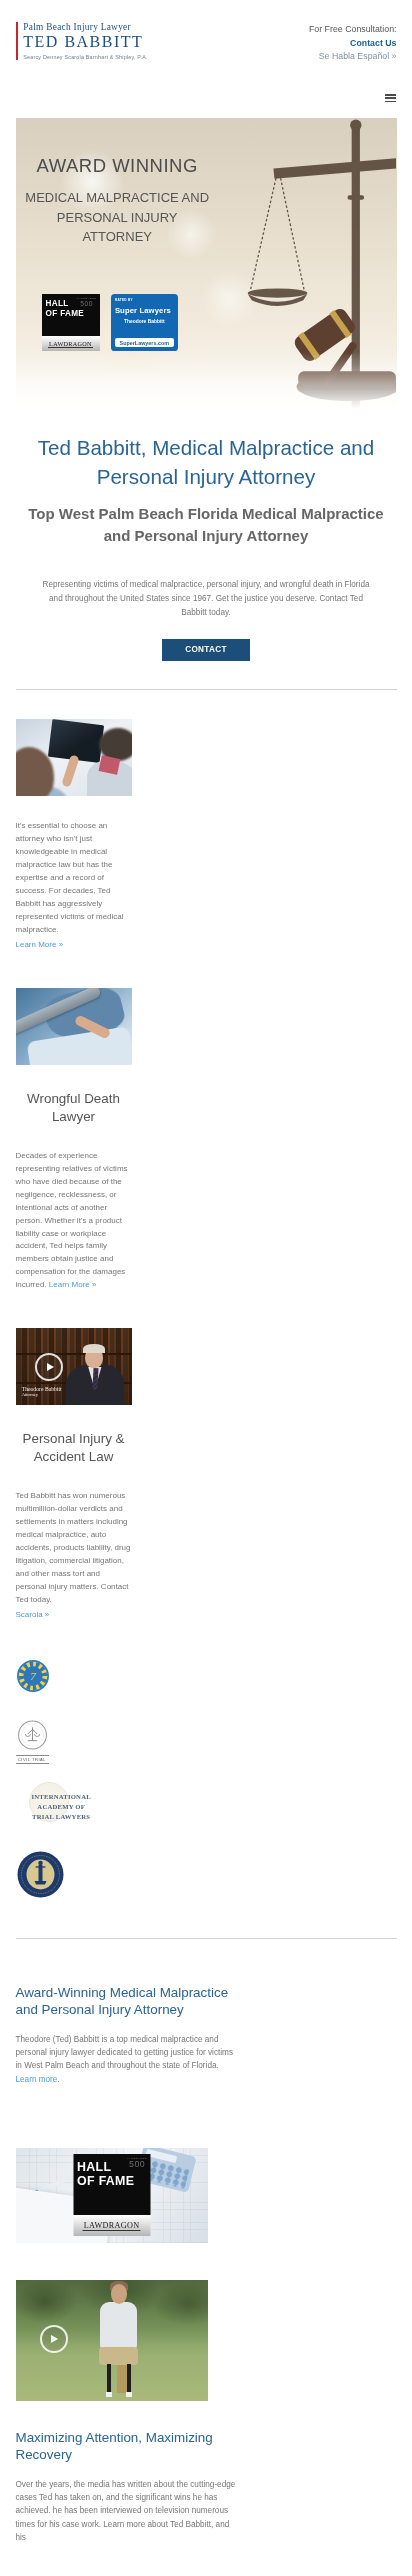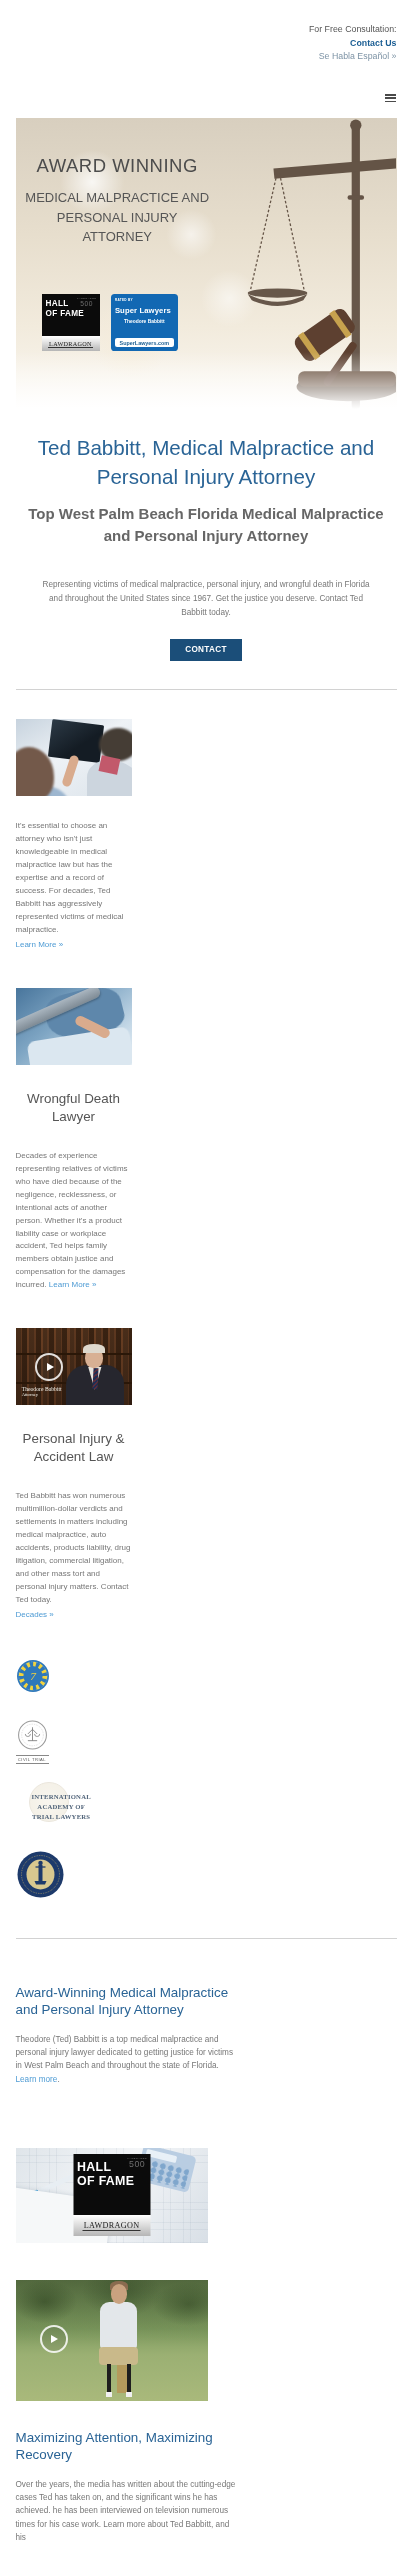--- a/index.html
+++ b/index.html
@@ -65,21 +65,21 @@
   .sl-name { font-size:4.9px; font-weight:bold; text-align:center; margin-top:4.1px; }
   .sl-site { margin-top:auto; background:#fff; color:#1c5f93; font-size:5.4px; font-weight:bold;
     text-align:center; border-radius:2.1px; padding:1.5px 0; }
 
   
   .intro { text-align:center; padding:24px 28px 0; }
   .intro h1 { font-size:20.6px; font-weight:300; color:#2a6496; line-height:1.42; }
   .intro h2 { font-size:15px; font-weight:700; color:#666; line-height:1.5; margin-top:11.3px; }
   .intro p { font-size:8.2px; color:#777; line-height:1.72; margin-top:30px; padding:0 10.3px; }
   .btn { display:inline-block; background:#1b4e79; color:#fff; font-size:8.2px; font-weight:bold;
-    letter-spacing:0.3px; padding:6.7px 0; width:72px; text-align:center; cursor:pointer; border:none; }
+    letter-spacing:0.3px; padding:6.7px 0; width:88px; text-align:center; cursor:pointer; border:none; }
   .intro .btn { margin:18.5px 0 28px; }
   .divider { border:none; border-top:0.5px solid #d2d2d2; margin:0 15.5px; }
 
   
   .cards { padding:29px 0 0 15.5px; width:147px; }
   .card { width:116px; }
   .card + .card { margin-top:36px; }
   .card-img { position:relative; width:116px; height:77px; overflow:hidden; }
   .card h3 { font-size:13.4px; font-weight:300; color:#555; text-align:center; line-height:1.35; margin-top:25px; }
   .card p { font-size:8px; color:#777; line-height:1.62; margin-top:24px; }
@@ -199,20 +199,28 @@
   .v2-play { left:24px; top:45px; }
 
   .maximizing h2 { margin-top:29px; }
 </style>
 </head>
 <body>
 
 <div class="page">
 
   <header>
+    <div class="logo">
+      <div class="logo-bar"></div>
+      <div>
+        <div class="logo-l1">Palm Beach Injury Lawyer</div>
+        <div class="logo-l2">TED BABBITT</div>
+        <div class="logo-l3">Searcy Denney Scarola Barnhart &amp; Shipley, P.A.</div>
+      </div>
+    </div>
     <div class="hdr-right">
       <span class="hdr-consult">For Free Consultation:</span>
       <a class="hdr-contact" href="#">Contact Us</a>
       <a class="hdr-espanol" href="#">Se Habla Español »</a>
     </div>
     <div class="hamburger">
       <span></span>
         <span></span>
         <span></span>
     </div>
@@ -315,21 +323,21 @@
         <div class="v1-head"></div>
         <div class="v1-hair"></div>
         <div class="play v1-play"></div>
         <div class="v1-cap">
           <span class="v1-cap-name">Theodore Babbitt</span>
           <span class="v1-cap-title">Attorney</span>
         </div>
       </div>
       <h3>Personal Injury &amp; Accident Law</h3>
       <p>Ted Babbitt has won numerous multimillion-dollar verdicts and settlements in matters including medical malpractice, auto accidents, products liability, drug litigation, commercial litigation, and other mass tort and personal injury matters. Contact Ted today.</p>
-      <a href="#" class="link blocklink">Decades »</a>
+      <a href="#" class="link blocklink">Scarola »</a>
     </article>
   </section>
 
   <section class="seals">
     <div class="seal">
       <svg width="34" height="34" viewBox="0 0 66 66">
         <circle cx="33" cy="33" r="31" fill="#2e78ba"></circle>
         <circle cx="33" cy="33" r="23" fill="none" stroke="#f2d33d" stroke-width="9" stroke-dasharray="5.5 6.5"></circle>
         <ellipse cx="33" cy="33" rx="15" ry="19" fill="#2e78ba"></ellipse>
         <circle cx="33" cy="33" r="27.5" fill="none" stroke="rgba(255,255,255,.7)" stroke-width="1" stroke-dasharray="1 2.2"></circle>

